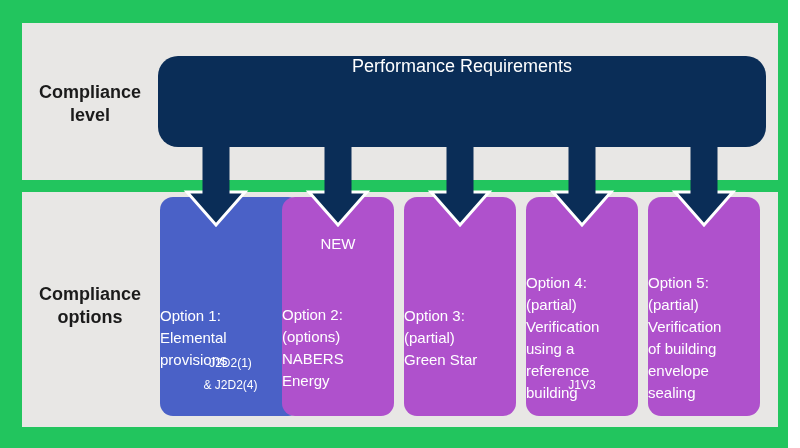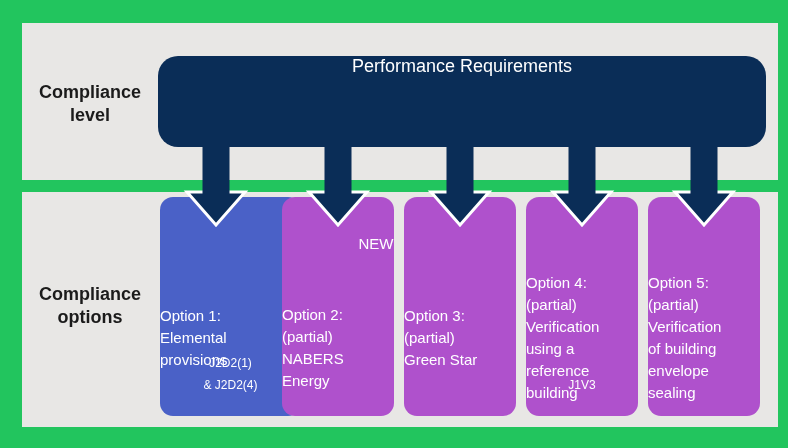--- a/index.html
+++ b/index.html
@@ -85,21 +85,20 @@
   .option-box.has-new .box-title { top: calc(50% + 13px); }
 
   .box-new {
     position: absolute;
     top: 36px;
     left: 0;
     width: 100%;
     text-align: center;
     font-size: 15px;
     line-height: 22px;
-    margin-left: 38px;
   }
   .box-code {
     position: absolute;
     bottom: 20px;
     left: 0;
     width: 100%;
     text-align: center;
     font-size: 12px;
     line-height: 22px;
     white-space: pre-line;
@@ -160,21 +159,21 @@
     <div class="box-title">Option 1:
 Elemental
 provisions</div>
     <div class="box-code">J2D2(1)
 &amp; J2D2(4)</div>
   </div>
 
   <div class="option-box purple has-new" style="left:282px">
     <div class="box-new">NEW</div>
     <div class="box-title">Option 2:
-(partial)
+(options)
 NABERS
 Energy</div>
   </div>
 
   <div class="option-box purple" style="left:404px">
     <div class="box-title">Option 3:
 (partial)
 Green Star</div>
   </div>
 

